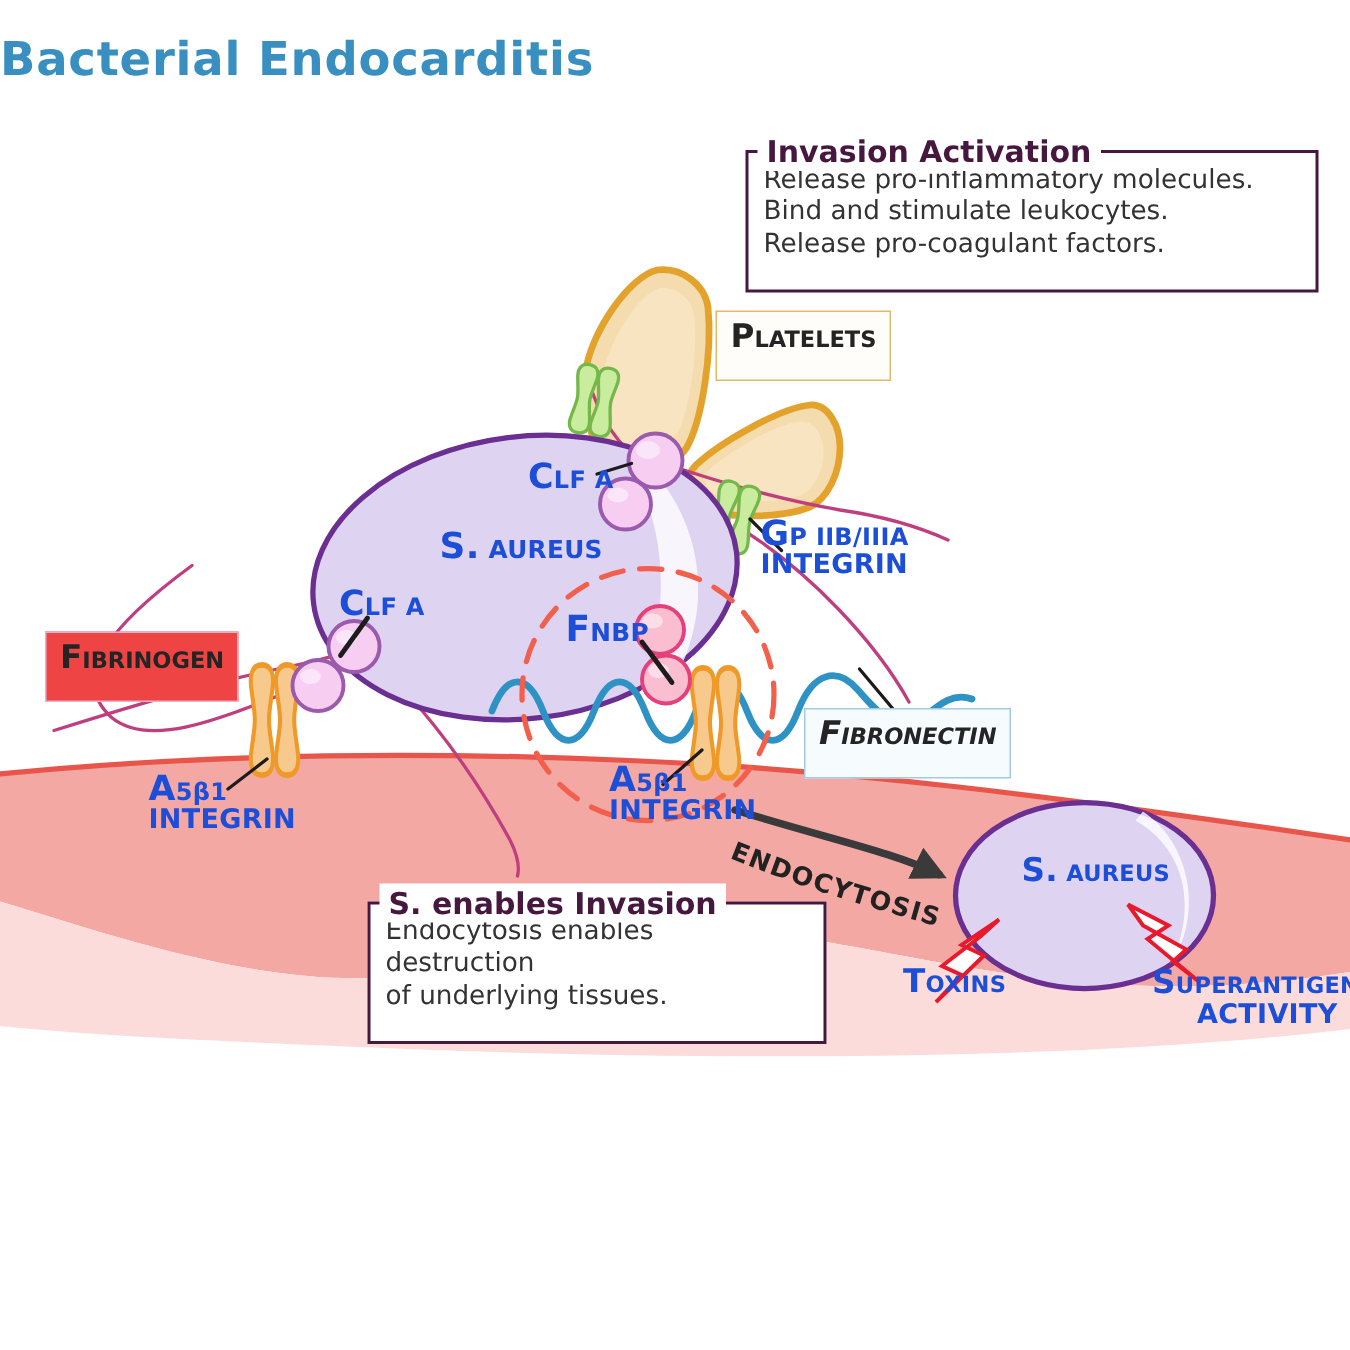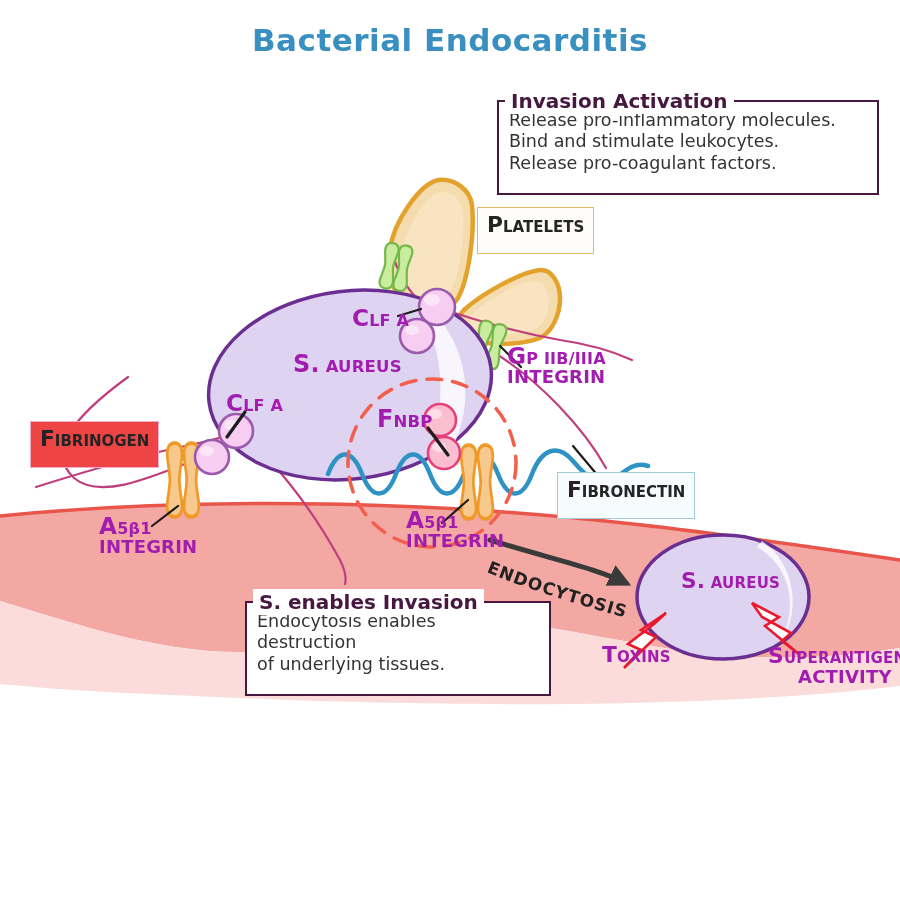--- a/index.html
+++ b/index.html
@@ -1,24 +1,24 @@
 <!DOCTYPE html>
 <html style="--titleBlue: #3990c0; --boxBorder: #46173f; --plateletFill: #f5dcae; --plateletStroke: #e2a22c; --plateletBoxBorder: #e2b96b; --greenFill: #c9ec9f; --greenStroke: #74b84a; --orangeFill: #f7c98d; --orangeStroke: #ef9a28; --cellFill: #ded3f1; --cellStroke: #6b2e91; --clfaFill: #f7cdf2; --clfaStroke: #9b5bad; --fnbpFill: #fbbdd0; --fnbpStroke: #e5407a; --fibrinogen: #bf3f7e; --fibrinogenBoxBorder: #eeaecb; --fibronectin: #2e93c4; --fibronectinBoxBorder: #a3cbe0; --tissueDark: #f3a8a4; --tissueLight: #fbdcdb; --tissueLine: #e8554a; --dashCircle: #f2604d; --arrowDark: #3a3a3a; --lightning: #e8192c;"><head>
 <meta charset="utf-8">
 <style>
   html,body{margin:0;padding:0;background:#ffffff;}
   .stage{position:relative;width:900px;height:900px;background:#fff;overflow:hidden;
          font-family:"DejaVu Sans",sans-serif;}
   .stage svg{position:absolute;left:0;top:0;}
 
-  .main-title{position:absolute;top:22px;left:0;right:0;text-align:center;
+  .main-title{position:absolute;top:22px;left:0;right:0;
     font-size:31px;font-weight:700;color:var(--titleBlue);letter-spacing:.5px;}
 
   
-  .lbl{position:absolute;font-weight:600;color:#a21caf;text-transform:uppercase;
+  .lbl{position:absolute;font-weight:600;color:#1d4ed8;text-transform:uppercase;
        letter-spacing:.2px;line-height:1.05;white-space:nowrap;font-size:16px;}
   .lbl::first-letter{font-size:1.45em;}
   .keepcase{text-transform:none;}
   .sub{font-size:18px;letter-spacing:.2px;text-transform:uppercase;font-weight:600;}
   .sub::first-letter{font-size:1em;}
 
   
   .tag{position:absolute;background:#fffdf9;padding:4px 9px 16px;border:1.6px solid #ccc;
        font-weight:600;color:#242424;text-transform:uppercase;font-size:15px;white-space:nowrap;}
   .tag::first-letter{font-size:1.45em;}
@@ -174,21 +174,21 @@
   <div class="panel" style="left:245px;top:601px;width:302px;">
     <div class="panel-title">S. enables Invasion</div>
     <div class="panel-body">
       <div>Endocytosis enables destruction</div>
       <div>of underlying tissues.</div>
     </div>
   </div>
 
   <div class="tag tag-platelets" style="left:477px;top:207px;">Platelets</div>
   <div class="tag tag-fibrinogen" style="left:30px;top:421px;">Fibrinogen</div>
-  <div class="tag tag-fibronectin" style="left:557px;top:472px;">Fibronectin</div>
+  <div class="tag tag-fibronectin" style="left:536px;top:472px;font-style:italic;">Fibronectin</div>
 
   <div class="lbl" style="left:352px;top:306px;">Clf A</div>
   <div class="lbl" style="left:293px;top:352px;font-size:16.5px;">S. aureus</div>
   <div class="lbl" style="left:226px;top:391px;">Clf A</div>
   <div class="lbl" style="left:377px;top:407px;font-size:16.5px;">FnBP</div>
 
   <div class="lbl" style="left:507px;top:344px;">
     <div>GP IIb/IIIa</div>
     <div class="sub">Integrin</div>
   </div>

